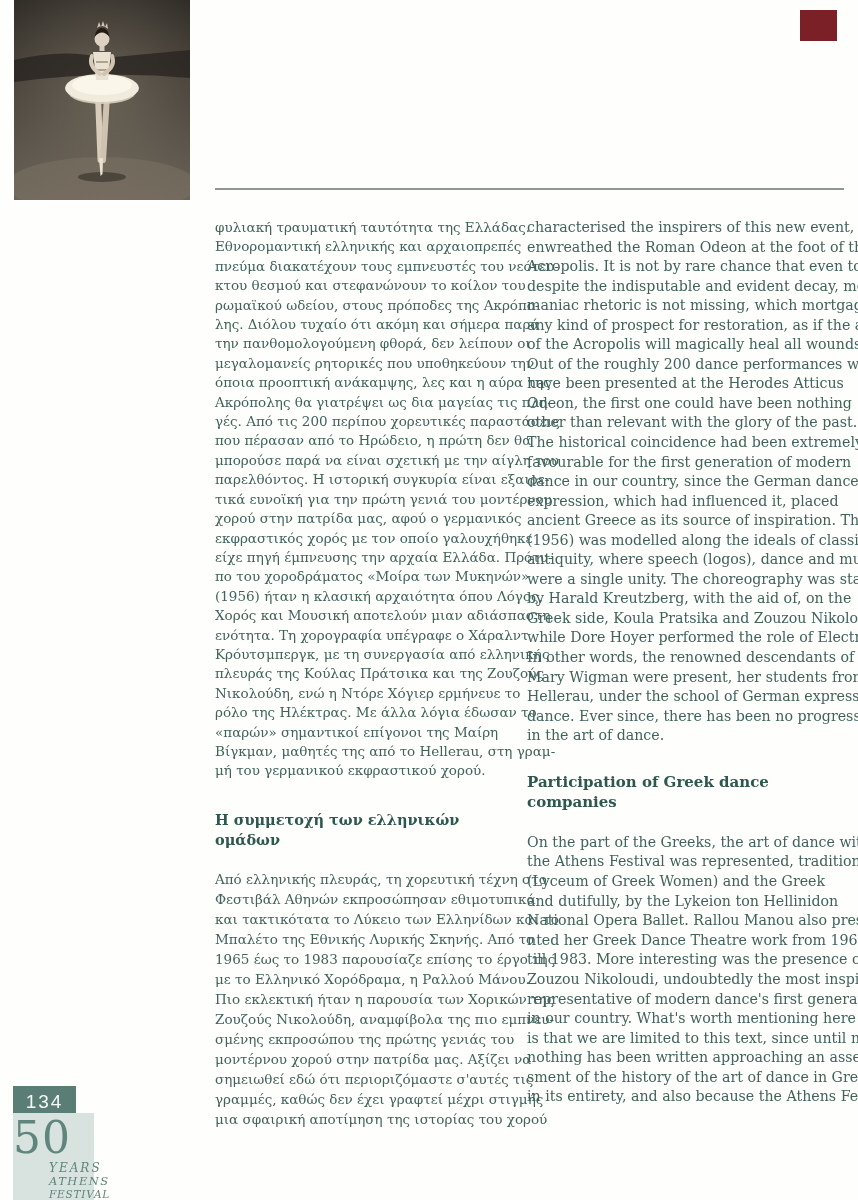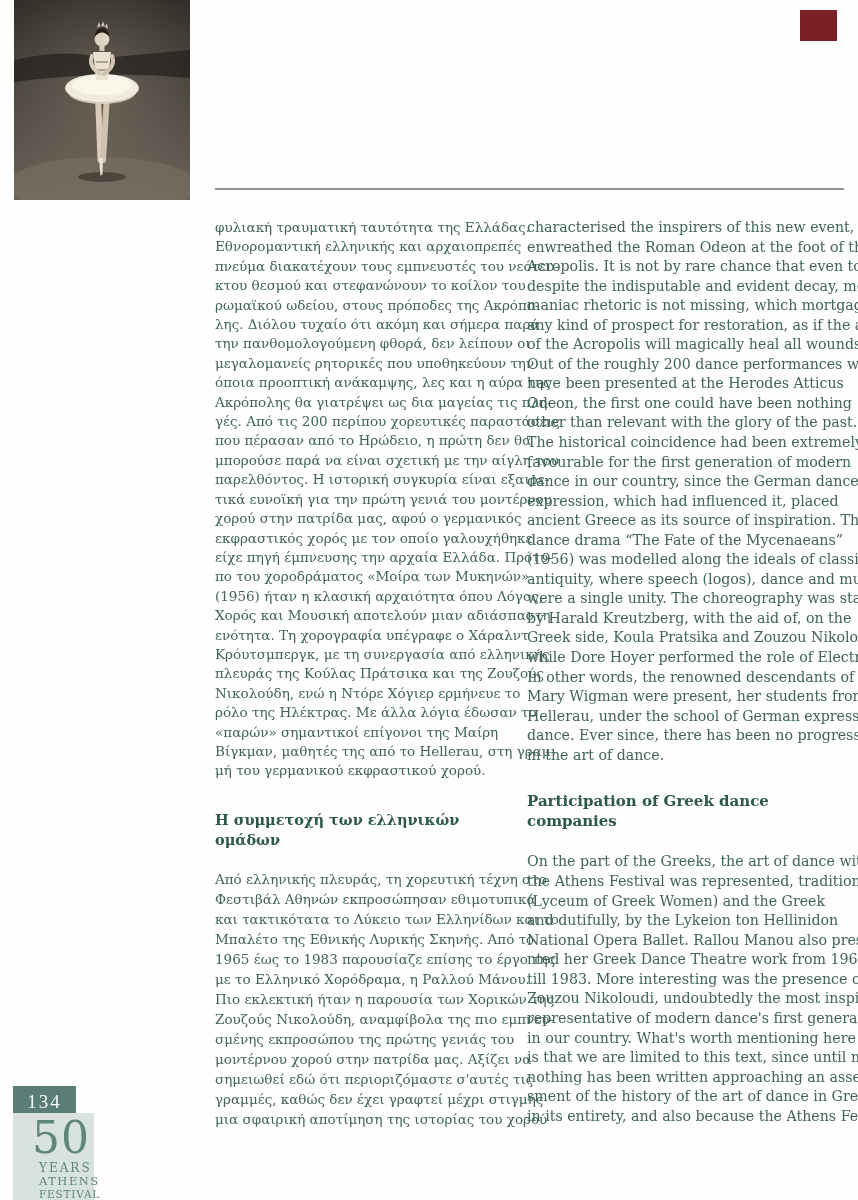--- a/index.html
+++ b/index.html
@@ -42,35 +42,35 @@
   .heading {
     font-weight: bold; color: #2e574e; line-height: 20px;
   }
   .col-left  .heading { font-size: 14.5px; margin: 29px 0 19px 0; }
   .col-right .heading { font-size: 15px;   margin: 26px 0 21px 0; }
 
   
   .pagenum {
     position: absolute; left: 13px; top: 1086px; width: 63px; height: 32px;
     background: #5a7e75; color: #f6f8f6;
-    font-family: Liberation Serif, serif;
+    font-family: Liberation Sans, sans-serif;
     font-size: 19px; letter-spacing: 2px;
     display: flex; align-items: center; justify-content: center;
   }
   .logo {
     position: absolute; left: 13px; top: 1113px; width: 81px; height: 87px;
     background: #d8e2de; color: #5f857c;
     padding-top: 4px; box-sizing: border-box;
   }
   .logo-50 {
-    font-size: 44px; line-height: 42px; padding-left: 19px;
+    font-size: 44px; line-height: 42px; 
     letter-spacing: 1px;
   }
   .logo-line {
-    padding-left: 26px; letter-spacing: 2px; line-height: 13px;
+    padding-left: 36px; letter-spacing: 2px; line-height: 13px; font-style: italic;
   }
   .logo-years    { font-size: 12px;  margin-top: 3px; }
   .logo-athens   { font-size: 11.5px; letter-spacing: 1.5px; }
   .logo-festival { font-size: 10.5px; letter-spacing: 0.8px; }
 </style>
 </head>
 <body>
 
 <div class="page">
 
@@ -184,21 +184,20 @@
         <div class="line">of the Acropolis will magically heal all wounds.</div>
         <div class="line">Out of the roughly 200 dance performances which</div>
         <div class="line">have been presented at the Herodes Atticus</div>
         <div class="line">Odeon, the first one could have been nothing</div>
         <div class="line">other than relevant with the glory of the past.</div>
         <div class="line">The historical coincidence had been extremely</div>
         <div class="line">favourable for the first generation of modern</div>
         <div class="line">dance in our country, since the German dance</div>
         <div class="line">expression, which had influenced it, placed</div>
         <div class="line">ancient Greece as its source of inspiration. The</div>
-        <div class="line">dance drama “The Fate of the Mycenaeans”</div>
         <div class="line">(1956) was modelled along the ideals of classical</div>
         <div class="line">antiquity, where speech (logos), dance and music</div>
         <div class="line">were a single unity. The choreography was staged</div>
         <div class="line">by Harald Kreutzberg, with the aid of, on the</div>
         <div class="line">Greek side, Koula Pratsika and Zouzou Nikoloudi,</div>
         <div class="line">while Dore Hoyer performed the role of Electra.</div>
         <div class="line">In other words, the renowned descendants of</div>
         <div class="line">Mary Wigman were present, her students from</div>
         <div class="line">Hellerau, under the school of German expressive</div>
         <div class="line">dance. Ever since, there has been no progression</div>

